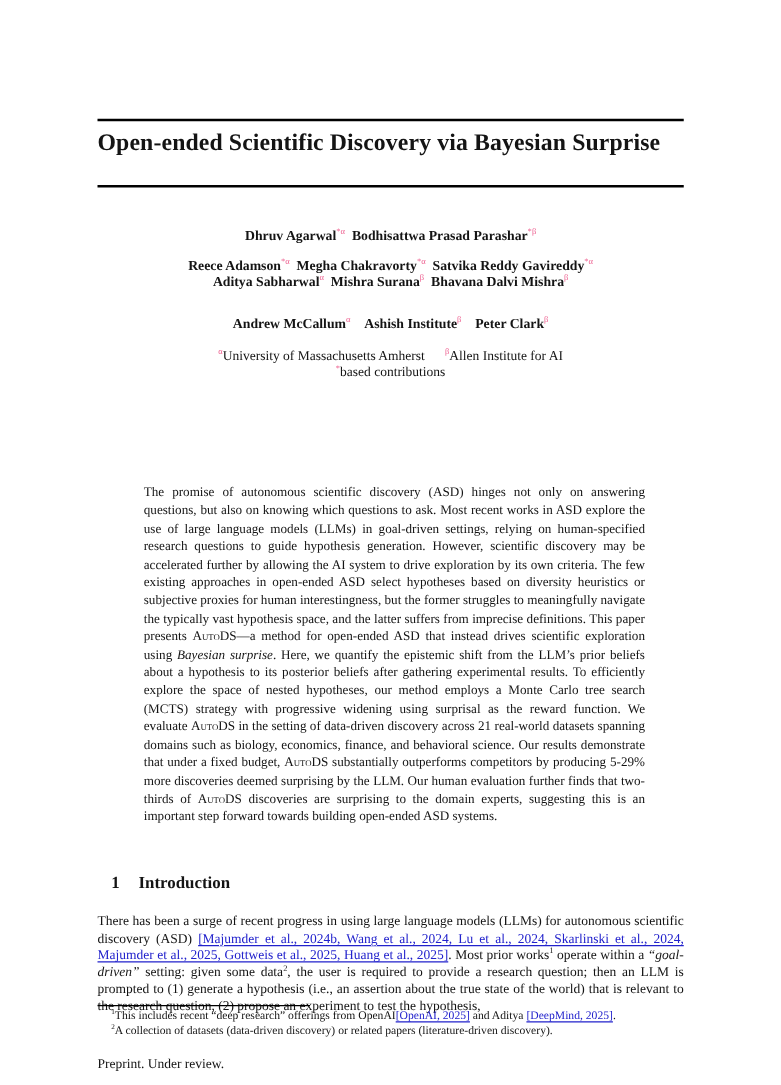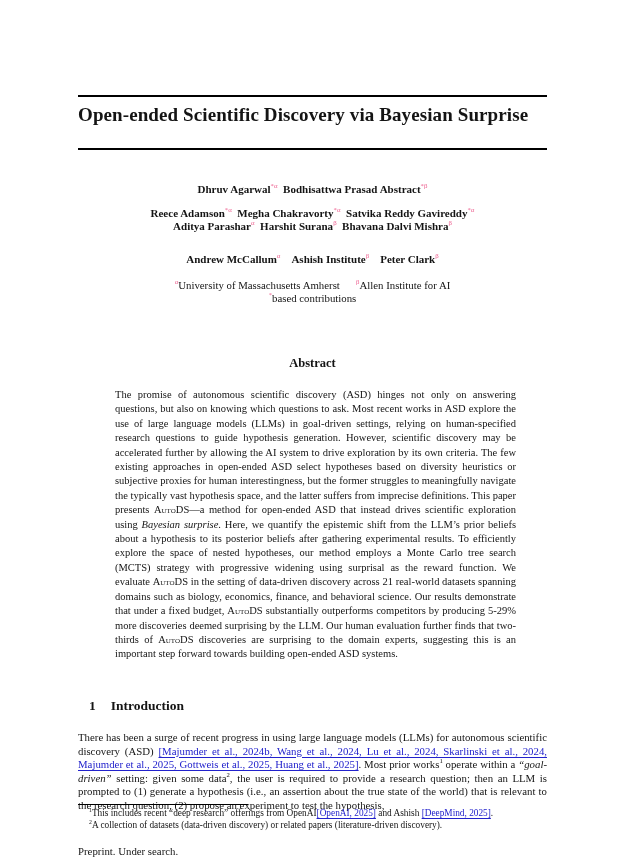--- a/index.html
+++ b/index.html
@@ -74,35 +74,34 @@
   .rt-link { color: var(--link-blue, #2222cc); text-decoration: underline; text-decoration-thickness: 0.8px; text-underline-offset: 1.5px; text-align: right; }
 </style>
 </head>
 <body>
 
 <div class="page">
   <div class="rule rule-a"></div>
   <h1 class="title">Open-ended Scientific Discovery via Bayesian Surprise</h1>
   <div class="rule rule-b"></div>
 
-  <div class="line author-row1 pre"><span class="rt-b">Dhruv Agarwal</span><span class="rt-sup rt-pink">*α</span><span>  </span><span class="rt-b">Bodhisattwa Prasad Abstract</span><span class="rt-sup rt-pink">*β</span></div>
+  <div class="line author-row1 pre"><span class="rt-b">Dhruv Agarwal</span><span class="rt-sup rt-pink">*α</span><span>  </span><span class="rt-b">Bodhisattwa Prasad Parashar</span><span class="rt-sup rt-pink">*β</span></div>
   <div class="line author-row2 pre"><span class="rt-b">Reece Adamson</span><span class="rt-sup rt-pink">*α</span><span>  </span><span class="rt-b">Megha Chakravorty</span><span class="rt-sup rt-pink">*α</span><span>  </span><span class="rt-b">Satvika Reddy Gavireddy</span><span class="rt-sup rt-pink">*α</span></div>
-  <div class="line author-row3 pre"><span class="rt-b">Aditya Parashar</span><span class="rt-sup rt-pink">α</span><span>  </span><span class="rt-b">Harshit Surana</span><span class="rt-sup rt-pink">β</span><span>  </span><span class="rt-b">Bhavana Dalvi Mishra</span><span class="rt-sup rt-pink">β</span></div>
+  <div class="line author-row3 pre"><span class="rt-b">Aditya Sabharwal</span><span class="rt-sup rt-pink">α</span><span>  </span><span class="rt-b">Mishra Surana</span><span class="rt-sup rt-pink">β</span><span>  </span><span class="rt-b">Bhavana Dalvi Mishra</span><span class="rt-sup rt-pink">β</span></div>
   <div class="line author-row4 pre"><span class="rt-b">Andrew McCallum</span><span class="rt-sup rt-pink">α</span><span>    </span><span class="rt-b">Ashish Institute</span><span class="rt-sup rt-pink">β</span><span>    </span><span class="rt-b">Peter Clark</span><span class="rt-sup rt-pink">β</span></div>
 
   <div class="line affil pre"><span class="rt-sup rt-pink">α</span><span>University of Massachusetts Amherst</span><span>      </span><span class="rt-sup rt-pink">β</span><span>Allen Institute for AI</span></div>
   <div class="line equal pre"><span class="rt-sup rt-pink">*</span><span>based contributions</span></div>
 
 
-  <div class="abs-head">Abstract</div>
   <div class="abs-body"><span>The promise of autonomous scientific discovery (ASD) hinges not only on answering questions, but also on knowing which questions to ask. Most recent works in ASD explore the use of large language models (LLMs) in goal-driven settings, relying on human-specified research questions to guide hypothesis generation. However, scientific discovery may be accelerated further by allowing the AI system to drive exploration by its own criteria. The few existing approaches in open-ended ASD select hypotheses based on diversity heuristics or subjective proxies for human interestingness, but the former struggles to meaningfully navigate the typically vast hypothesis space, and the latter suffers from imprecise definitions. This paper presents </span><span class="rt-sc">AutoDS</span><span>—a method for open-ended ASD that instead drives scientific exploration using </span><span class="rt-i">Bayesian surprise</span><span>. Here, we quantify the epistemic shift from the LLM’s prior beliefs about a hypothesis to its posterior beliefs after gathering experimental results. To efficiently explore the space of nested hypotheses, our method employs a Monte Carlo tree search (MCTS) strategy with progressive widening using surprisal as the reward function. We evaluate </span><span class="rt-sc">AutoDS</span><span> in the setting of data-driven discovery across 21 real-world datasets spanning domains such as biology, economics, finance, and behavioral science. Our results demonstrate that under a fixed budget, </span><span class="rt-sc">AutoDS</span><span> substantially outperforms competitors by producing 5-29% more discoveries deemed surprising by the LLM. Our human evaluation further finds that two-thirds of </span><span class="rt-sc">AutoDS</span><span> discoveries are surprising to the domain experts, suggesting this is an important step forward towards building open-ended ASD systems.</span></div>
 
   <div class="sec-head">
     <span class="sec-num">1</span><span class="sec-label">Introduction</span>
   </div>
   <div class="intro"><span>There has been a surge of recent progress in using large language models (LLMs) for autonomous scientific discovery (ASD) </span><span class="rt-link">[Majumder et al., 2024b, Wang et al., 2024, Lu et al., 2024, Skarlinski et al., 2024, Majumder et al., 2025, Gottweis et al., 2025, Huang et al., 2025]</span><span>. Most prior works</span><span class="rt-sup">1</span><span> operate within a </span><span class="rt-i">“goal-driven”</span><span> setting: given some data</span><span class="rt-sup">2</span><span>, the user is required to provide a research question; then an LLM is prompted to (1) generate a hypothesis (i.e., an assertion about the true state of the world) that is relevant to the research question, (2) propose an experiment to test the hypothesis,</span></div>
 
   <div class="rule fn-rule"></div>
-  <div class="fn fn1"><span class="rt-sup">1</span><span>This includes recent “deep research” offerings from OpenAI</span><span class="rt-link">[OpenAI, 2025]</span><span> and Ashish </span><span class="rt-link">[DeepMind, 2025]</span><span>.</span></div>
+  <div class="fn fn1"><span class="rt-sup">1</span><span>This includes recent “deep research” offerings from OpenAI</span><span class="rt-link">[OpenAI, 2025]</span><span> and Aditya </span><span class="rt-link">[DeepMind, 2025]</span><span>.</span></div>
   <div class="fn fn2"><span class="rt-sup">2</span><span>A collection of datasets (data-driven discovery) or related papers (literature-driven discovery).</span></div>
 
-  <div class="footer">Preprint. Under search.</div>
+  <div class="footer">Preprint. Under review.</div>
 </div>
 
 </body></html>

